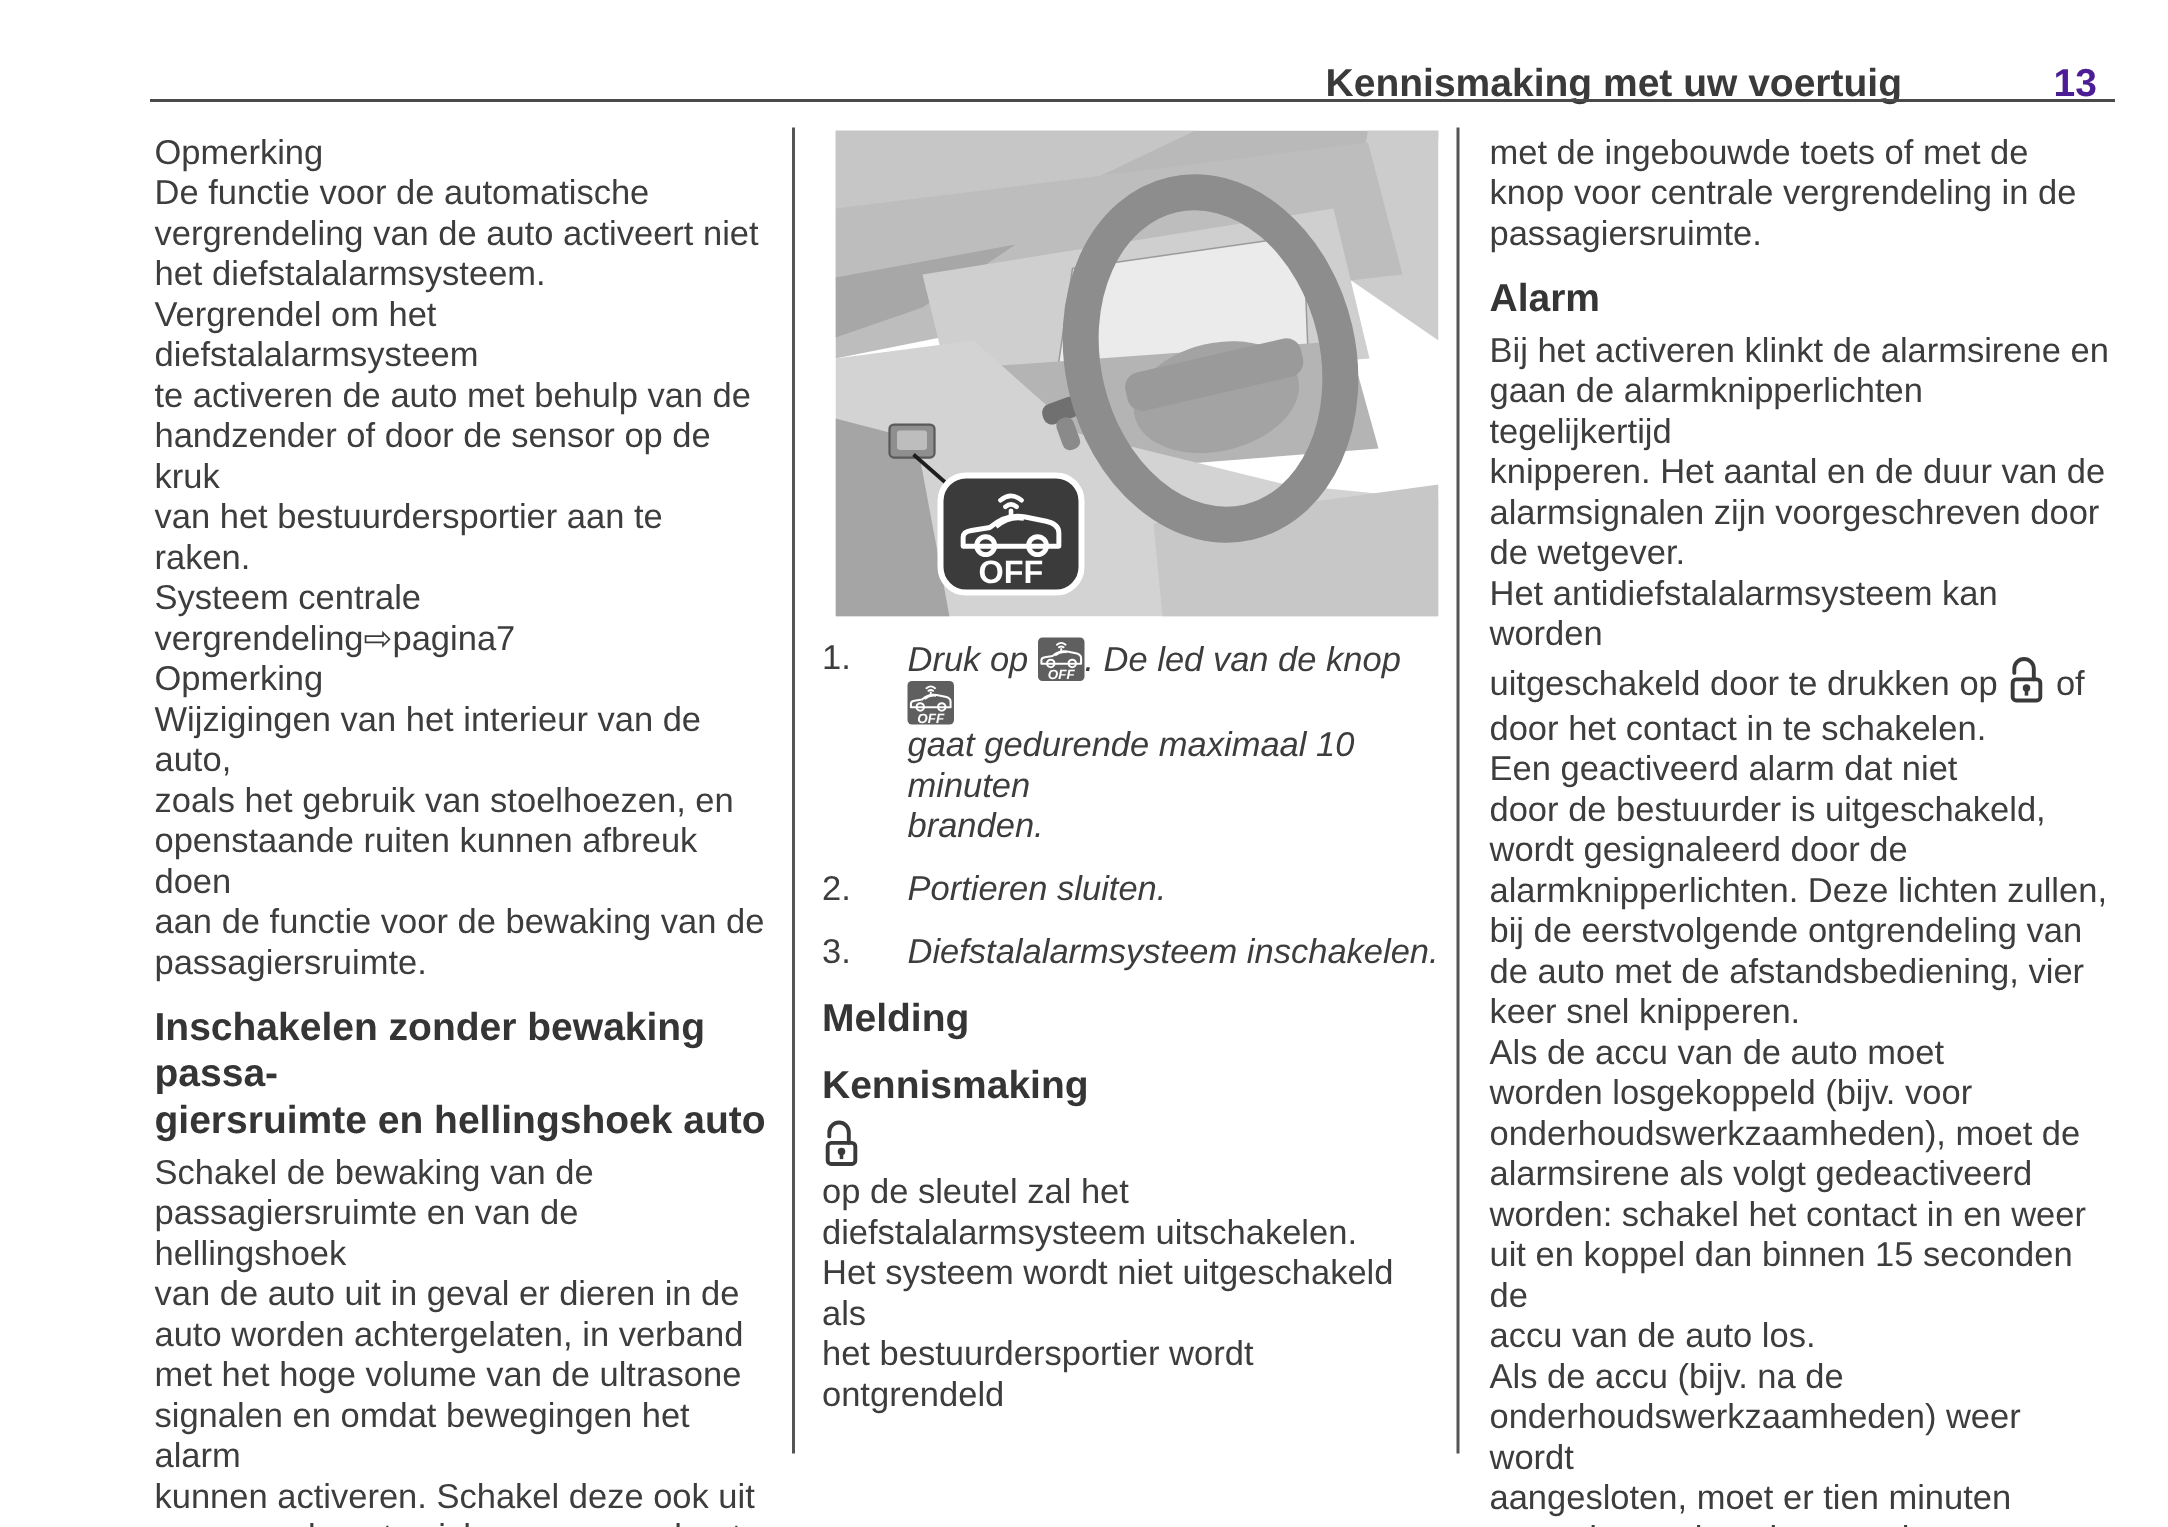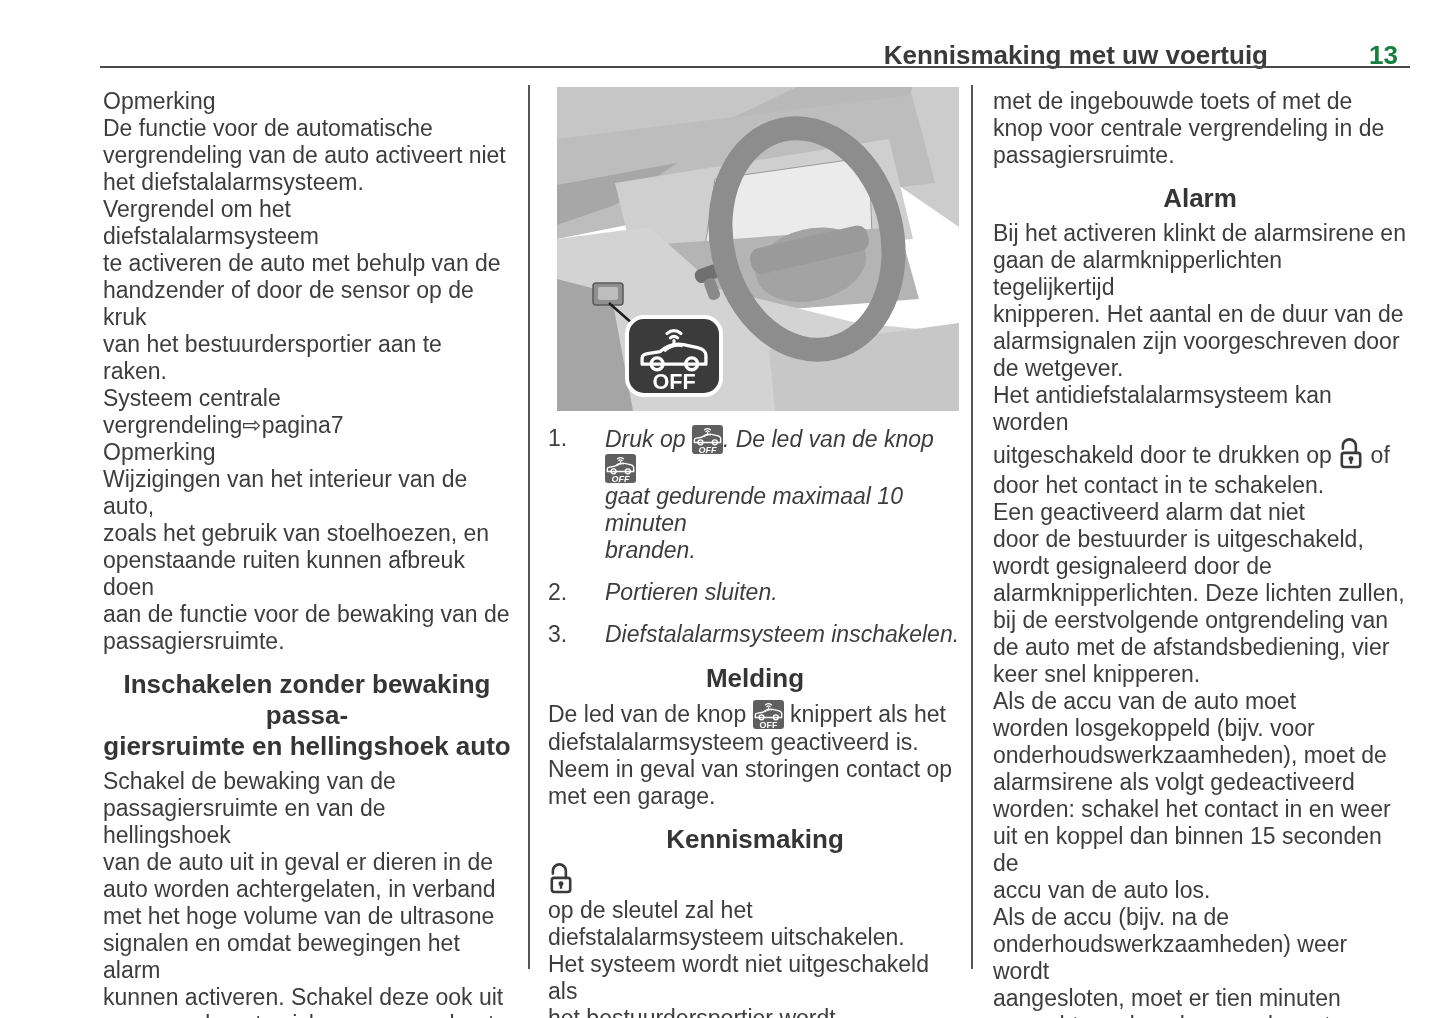--- a/index.html
+++ b/index.html
@@ -7,38 +7,38 @@
     width:1445px;height:1018px;position:relative;background:#ffffff;
     font-family:"Liberation Sans","DejaVu Sans",sans-serif;
     color:#3d3d3d;overflow:hidden;
   }
   .header-title{
     position:absolute;top:40px;right:177px;
     font-size:26px;font-weight:bold;color:#3a3a3a;white-space:nowrap;text-decoration:underline;
   }
   .page-number{
     position:absolute;top:40px;right:47px;
-    font-size:26px;font-weight:bold;color:#15803d;
+    font-size:26px;font-weight:bold;color:#4c1d95;
   }
   .header-rule{
     position:absolute;top:66px;left:100px;width:1310px;height:2px;background:#4a4a4a;
   }
   .col-sep{
     position:absolute;top:85px;height:884px;width:2px;background:#555;
   }
   .sep1{left:528px;}
   .sep2{left:971px;}
   .col{position:absolute;font-size:23px;line-height:27px;}
   .col1{left:103px;top:88px;width:408px;}
   .col2{left:548px;top:87px;width:414px;}
   .col3{left:993px;top:88px;width:414px;}
   .para{white-space:pre-line;margin:0 0 0 0;}
   .h-section{
     font-size:26px;line-height:31px;font-weight:bold;color:#353535;
-    white-space:pre-line;margin:14px 0 6px 0;text-align:center;
+    white-space:pre-line;margin:14px 0 6px 0;
   }
   .figure{width:402px;height:324px;margin:0 0 14px 9px;position:relative;}
   .list{margin-top:2px;}
   .list-item{display:flex;margin:0 0 15px 0;}
   .list-num{flex:none;width:57px;}
   .li-text{white-space:pre-line;font-style:italic;}
   .inline-icon{
     display:inline-block;width:31px;height:29px;background:#5f5f5f;
     border-radius:3px;vertical-align:-7px;line-height:0;
   }
@@ -178,26 +178,20 @@
       <span class="list-num">2.</span>
       <span class="li-text">Portieren sluiten.</span>
     </div>
     <div class="list-item">
       <span class="list-num">3.</span>
       <span class="li-text">Diefstalalarmsysteem inschakelen.</span>
     </div>
   </div>
 
   <h2 class="h-section">Melding</h2>
-  <p class="para"><span>De led van de knop </span><span class="inline-icon"><svg viewBox="0 0 36 34">
-          <use href="#caroff-glyph"></use>
-        </svg></span><span> knippert als het
-diefstalalarmsysteem geactiveerd is.
-Neem in geval van storingen contact op
-met een garage.</span></p>
 
   <h2 class="h-section">Kennismaking</h2>
   <p class="para"><span class="inline-lock"><svg viewBox="0 0 24 32">
           <use href="#unlock-glyph"></use>
         </svg></span><span>
 op de sleutel zal het
 diefstalalarmsysteem uitschakelen.
 Het systeem wordt niet uitgeschakeld als
 het bestuurdersportier wordt ontgrendeld</span></p>
 </div>

